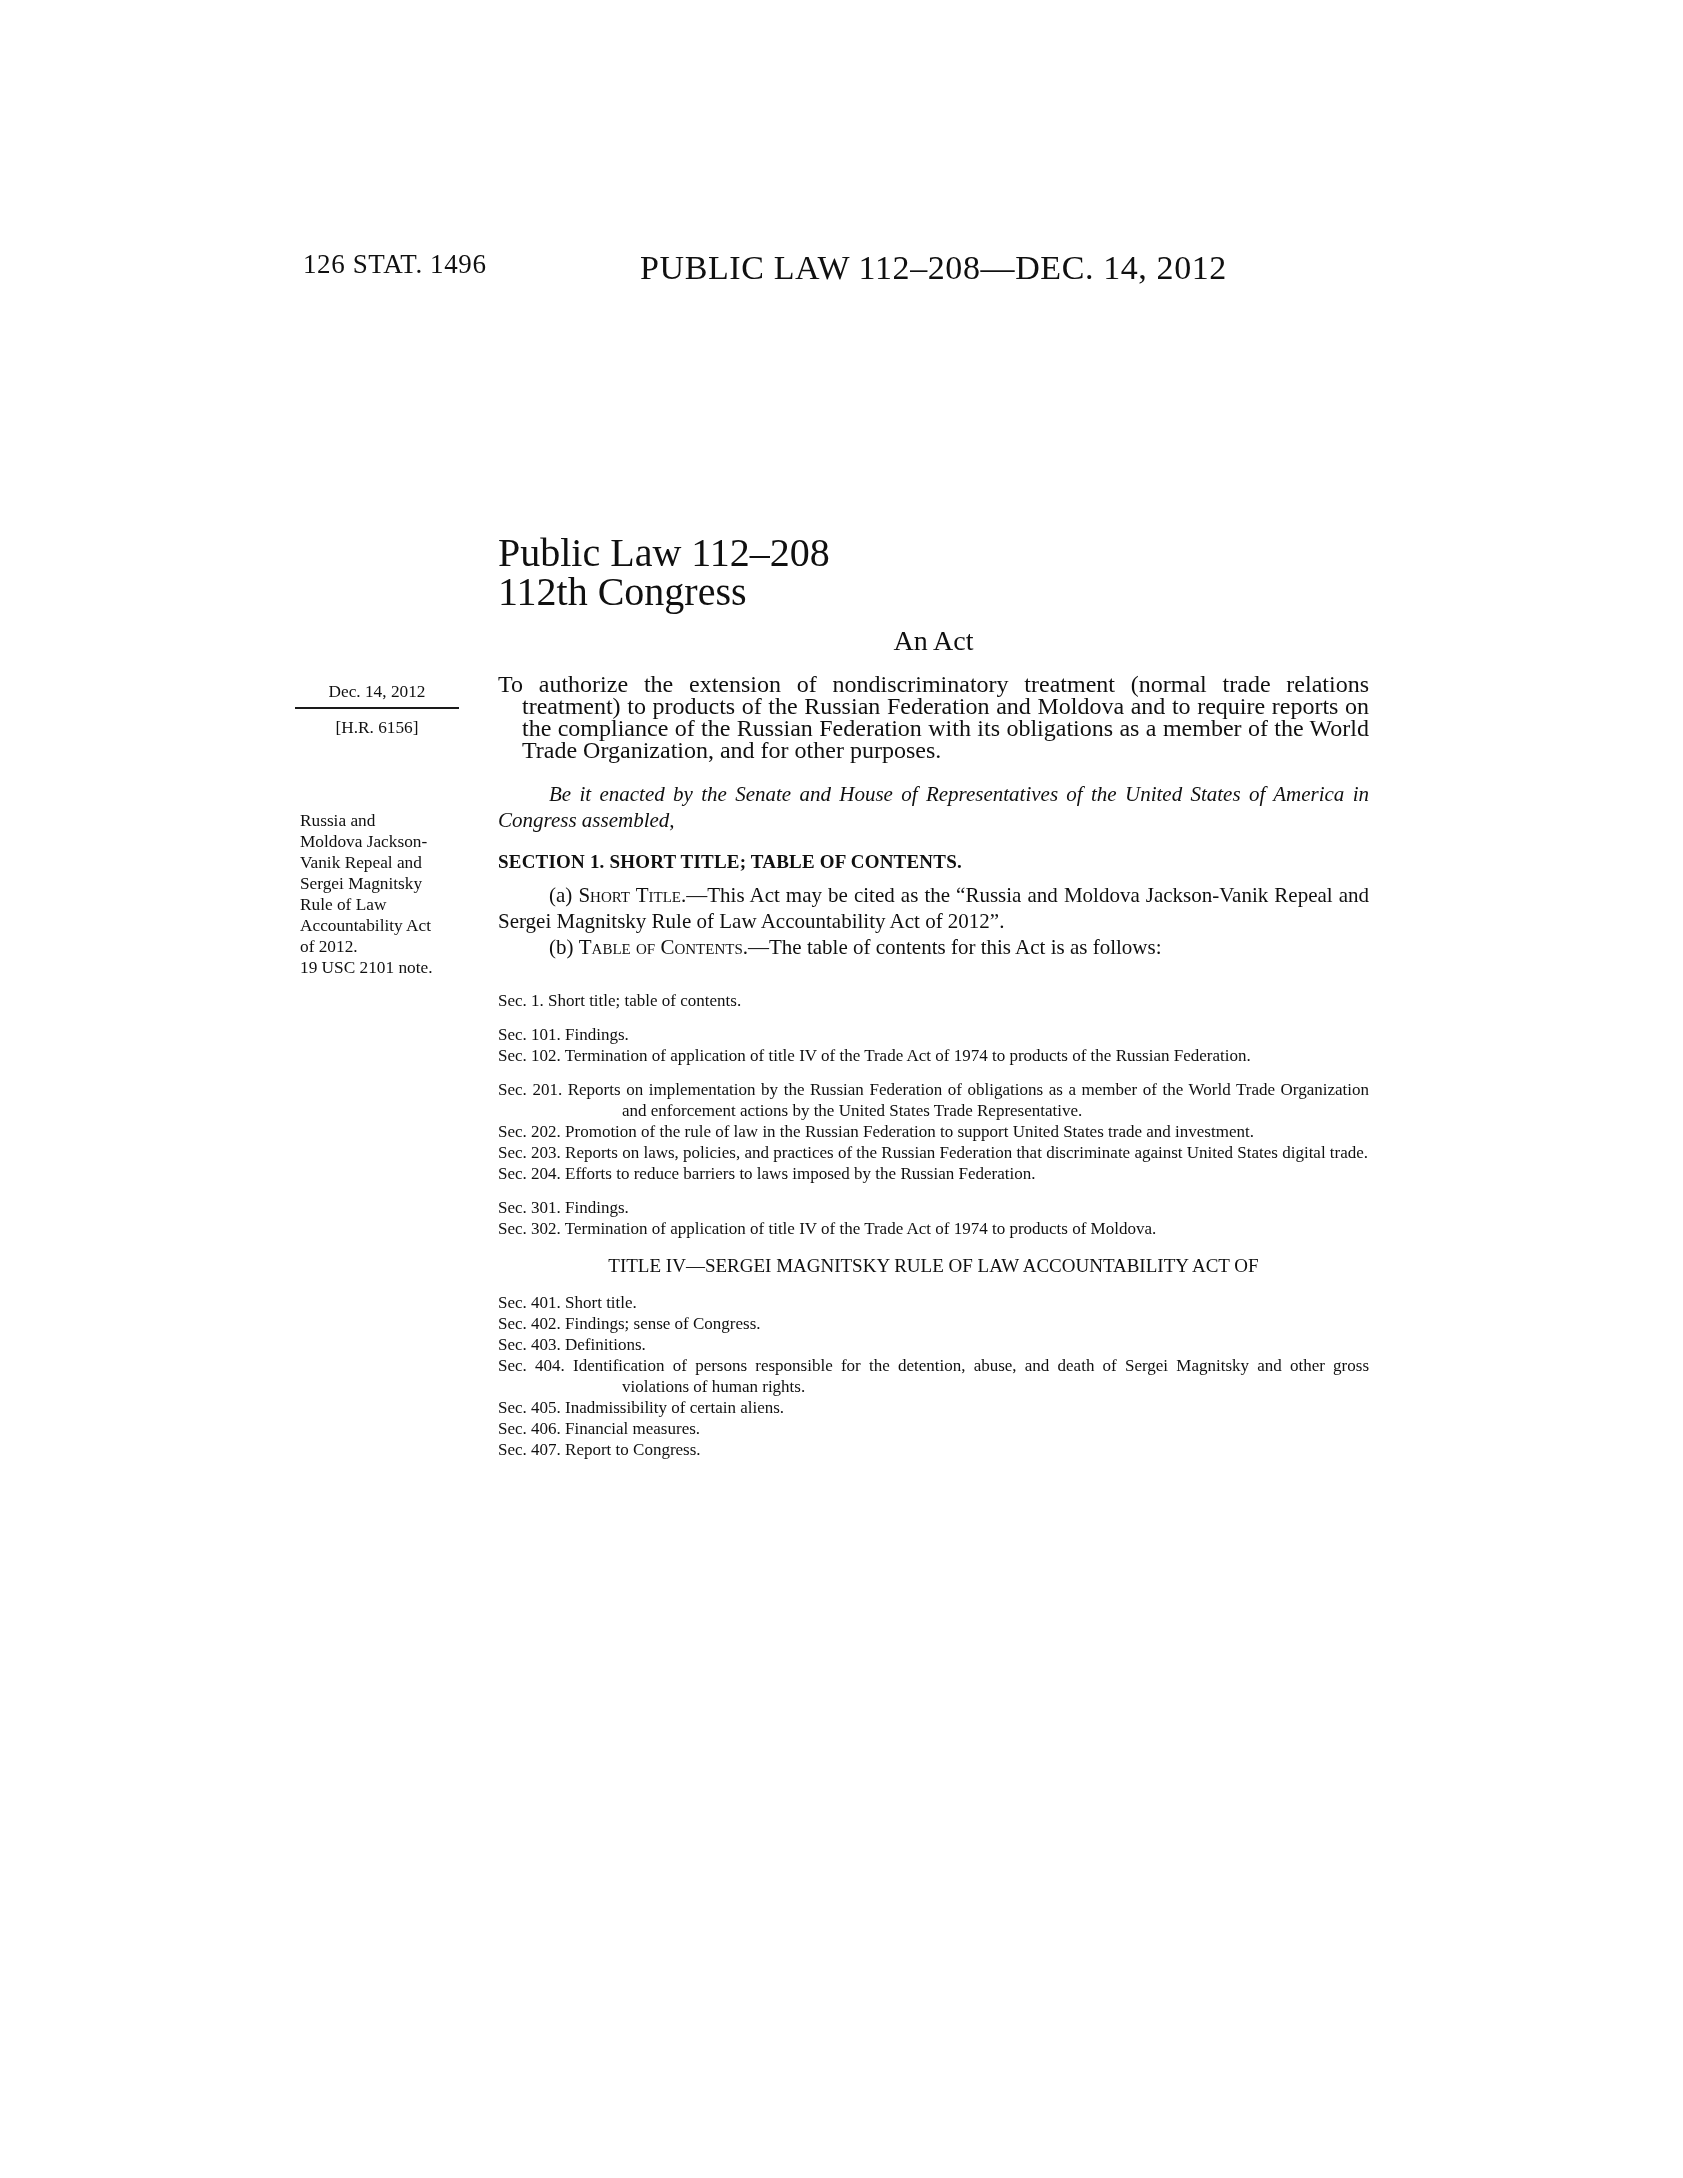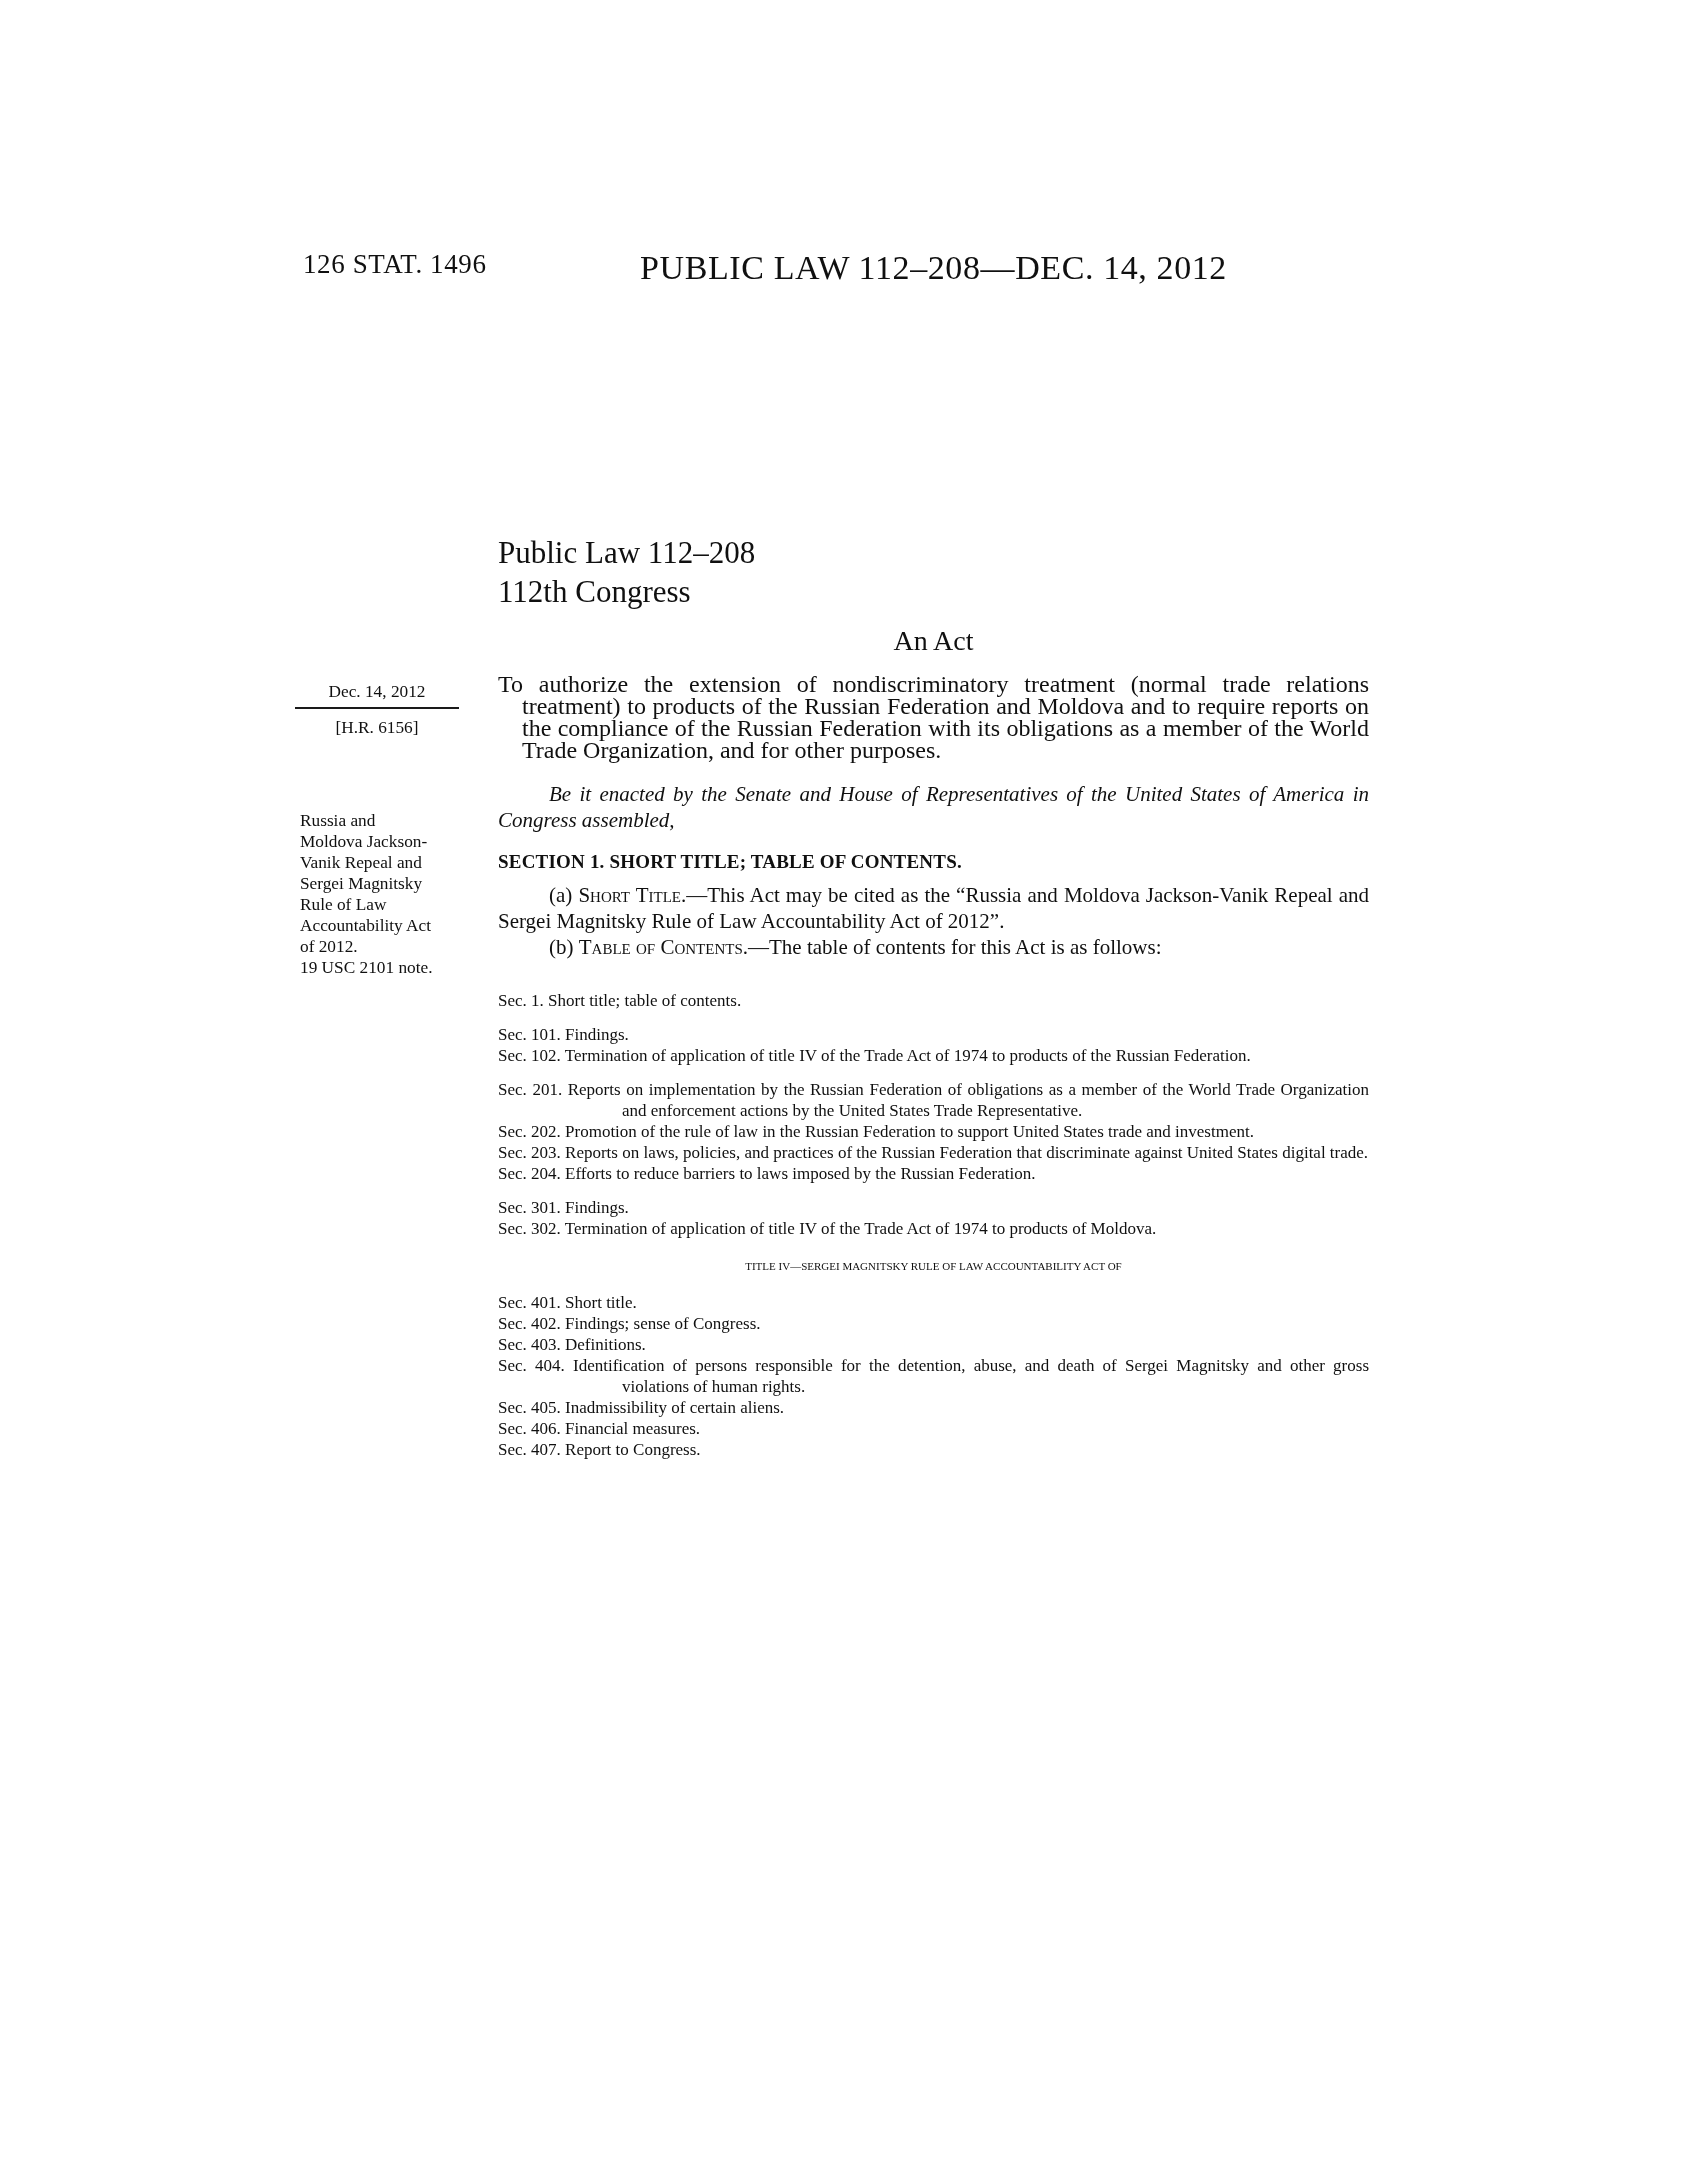--- a/index.html
+++ b/index.html
@@ -30,21 +30,21 @@
     text-align: center; font-size: 17.3px; line-height: 21px;
   }
   .margin-date .rule { border-bottom: 2px solid #1a1a1a; margin: 5px 0 8px 0; height: 0; }
   .margin-note {
     position: absolute; left: 300px; top: 810px; width: 139px;
     font-size: 17.3px; line-height: 21px; text-align: left;
   }
 
   
   .main { position: absolute; left: 498px; top: 533px; width: 871px; }
-  .pl-title { font-size: 31px; line-height: 39px; }
+  .pl-title { font-size: 40px; line-height: 39px; }
   .an-act { font-size: 28px; text-align: center; margin-top: 14px; }
   .preamble {
     font-size: 24px; line-height: 22px; text-align: justify;
     margin: 16px 0 0 0; padding-left: 24px; text-indent: -24px;
   }
   .enacting {
     font-size: 21px; font-style: italic; line-height: 26px;
     text-align: justify; margin: 20px 0 0 0; text-indent: 51px;
   }
   .sec-heading { font-size: 19px; font-weight: bold; margin: 18px 0 0 0; letter-spacing: 0.2px; }
@@ -52,21 +52,21 @@
     font-size: 21px; line-height: 26px; text-align: justify;
     text-indent: 51px; margin: 0;
   }
   .body-para.first { margin-top: 9px; }
   .sc { font-variant: small-caps; }
 
   
   .toc { margin-top: 30px; font-size: 17px; line-height: 21px; }
   .toc-row { padding-left: 124px; text-indent: -124px; text-align: justify; margin: 0; }
   .toc-row.gap { margin-top: 13px; }
-  .toc-title { text-align: center; margin: 16px 0 15px 0; font-size: 11px; line-height: 22px; }
+  .toc-title { text-align: center; margin: 16px 0 15px 0; font-size: 19px; line-height: 22px; }
 </style>
 </head>
 <body>
 
 <div class="page">
 
   <div class="stat-num">126 STAT. 1496</div>
   <div class="running-head">PUBLIC LAW 112–208—DEC. 14, 2012</div>
 
   <div class="margin-date">

